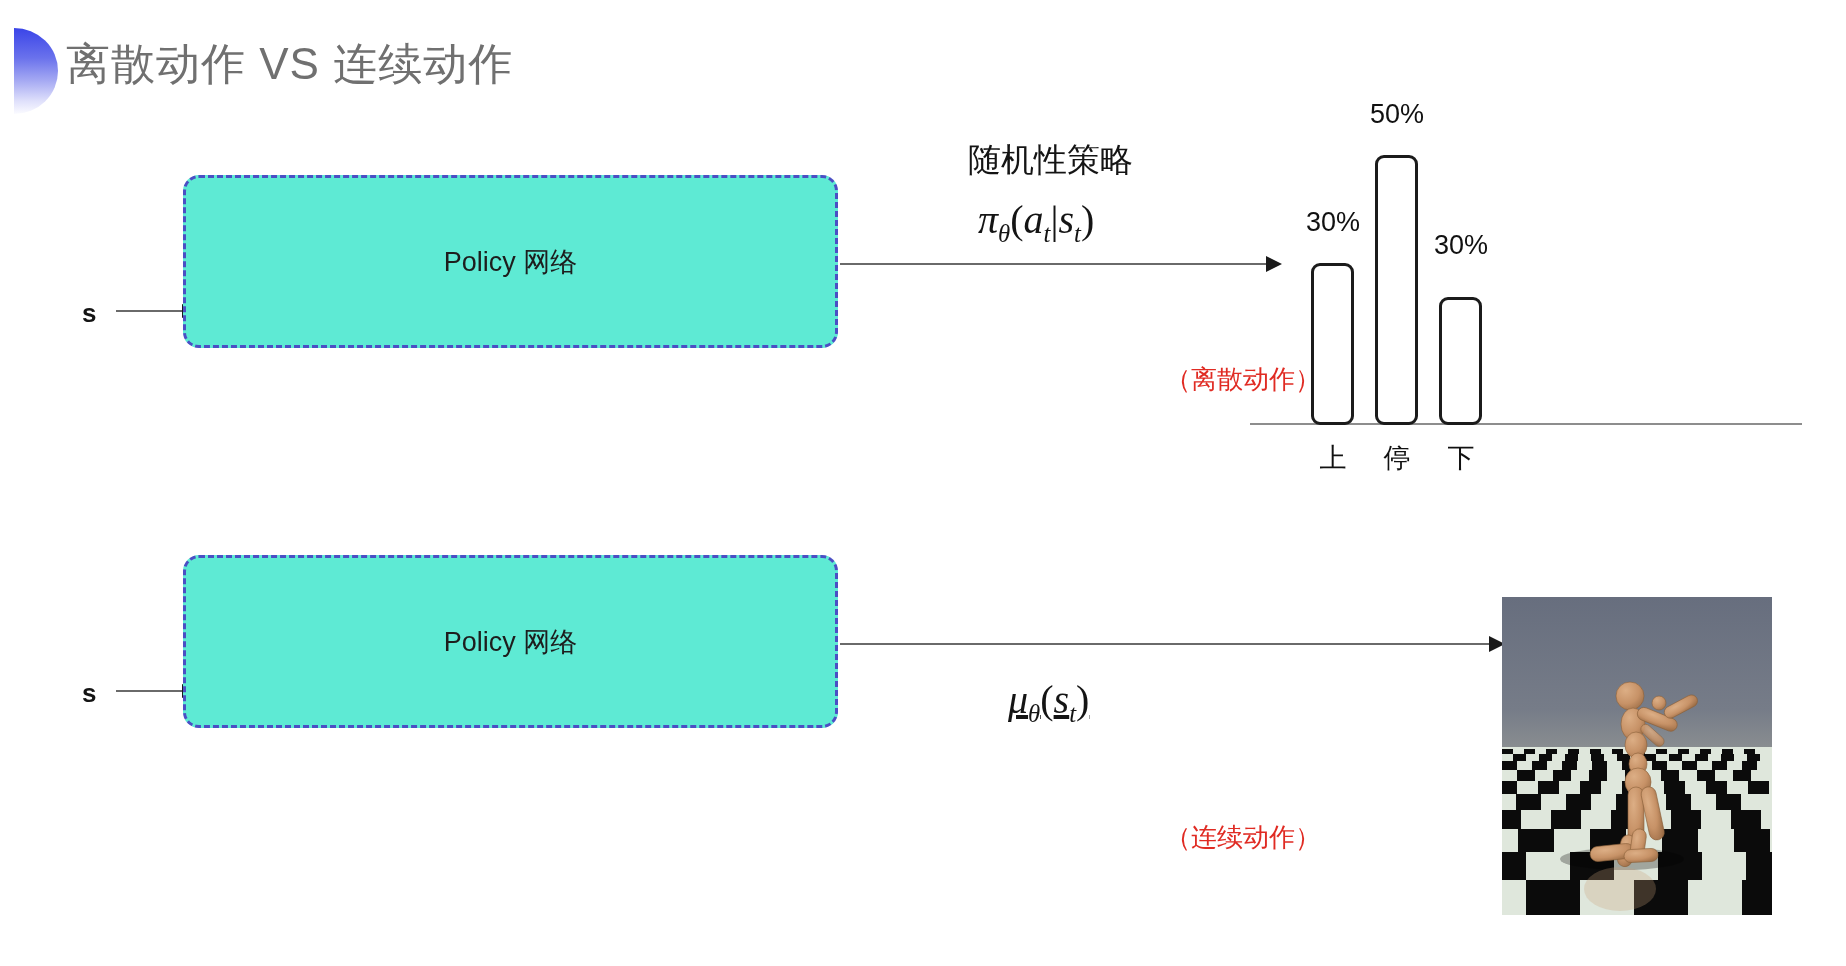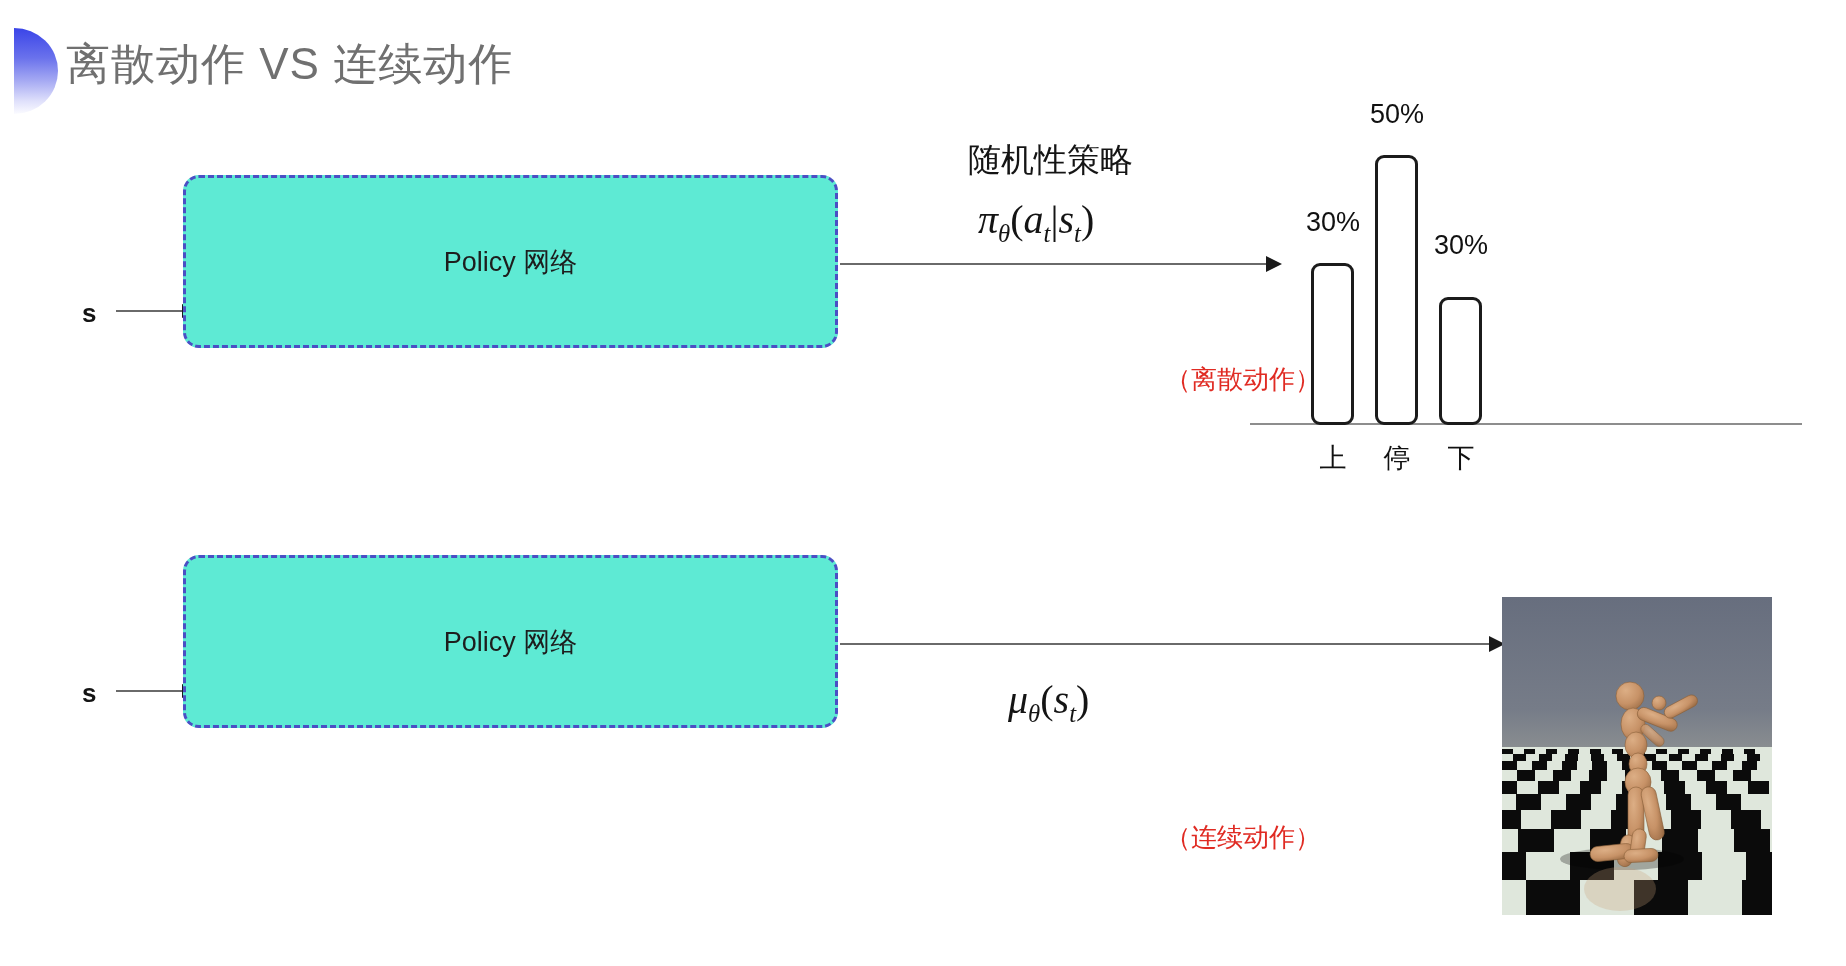--- a/index.html
+++ b/index.html
@@ -211,21 +211,21 @@
   <div class="policy-box" style="left:183px; top:555px; width:655px; height:173px;">
     <div class="policy-label">Policy 网络</div>
   </div>
 
   <svg class="arrow-svg" style="left:840px; top:629px;" width="665" height="30">
     <line x1="0" y1="15" x2="651" y2="15" stroke="#6a6a6a" stroke-width="2"></line>
     <polygon points="649,7 665,15 649,23" fill="#1a1a1a"></polygon>
   </svg>
 
 
-  <div class="formula" style="left:1008px; top:676px;">
+  <div class="formula" style="left:1008px; top:676px;text-decoration:underline;">
     <span>μ</span><span class="sub">θ</span><span class="paren">(</span><span>s</span><span class="sub">t</span><span class="paren">)</span>
   </div>
 
   <div class="red-note" style="left:1165px; top:820px;">（连续动作）</div>
 
   <div id="humanoid">
     <svg width="270" height="318" viewBox="0 0 270 318">
       <defs>
         <linearGradient id="skyg" x1="0" y1="0" x2="0" y2="1">
           <stop offset="0%" stop-color="#676e7e"></stop>

